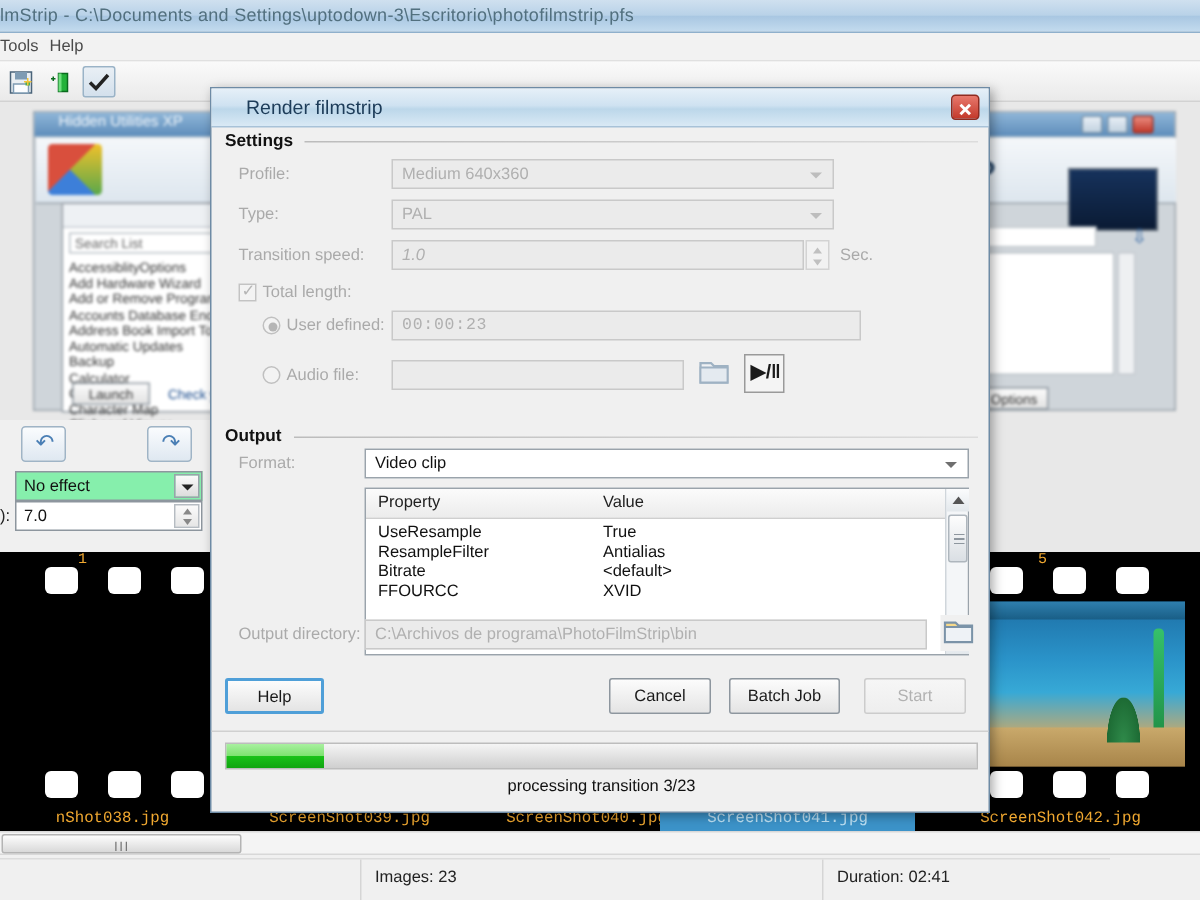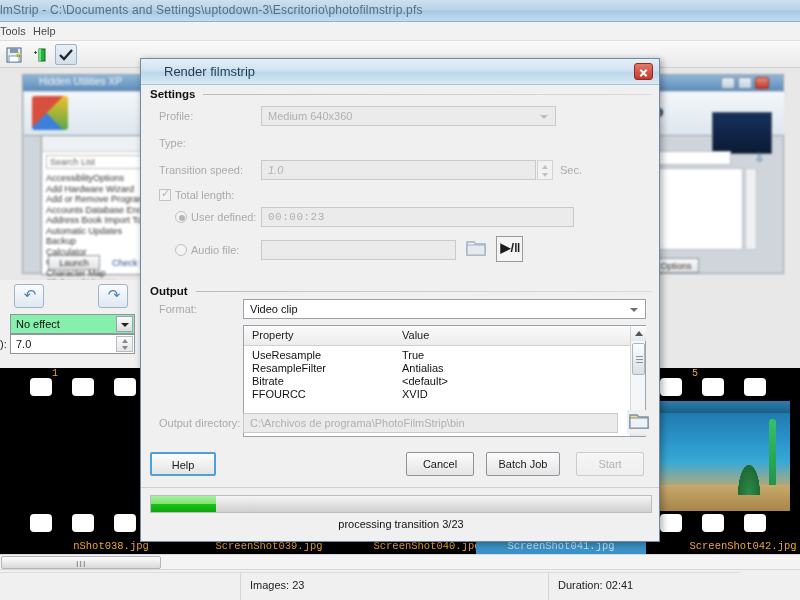--- a/index.html
+++ b/index.html
@@ -262,21 +262,21 @@
     border-radius: 3px;
   }
   .film-thumb .ft-tube2 {
     position: absolute; right: 26px; top: 26px; width: 6px; height: 66px;
     background: linear-gradient(to bottom,#e2554f,#a82f2a);
     border-radius: 3px;
   }
   .thumb-label {
     position: absolute; top: 172px; height: 14px;
     font-family: "Liberation Mono", monospace;
-    font-size: 10.5px; color: #f0a830; text-align: center; margin-left: 36px;
+    font-size: 10.5px; color: #f0a830; text-align: center;
   }
   .thumb-label.selected {
     background: #3c93c9; color: #bfe2f5;
   }
 
   #hscroll {
     position: absolute; left: 0; top: 554px; width: 800px; height: 16px;
     background: #f4f4f4; border-top: 1px solid #d8d8d8; border-bottom: 1px solid #d8d8d8;
   }
   #hscroll-thumb {
@@ -708,20 +708,24 @@
   <div class="group-label" id="settings-label">Settings</div>
   <div class="group-line" id="settings-line"></div>
 
   <div class="fld-label" id="profile-label">Profile:</div>
   <div class="combo" id="profile-combo">
     <div class="cv">Medium 640x360</div>
     <div class="carat"></div>
   </div>
 
   <div class="fld-label" id="type-label">Type:</div>
+  <div class="combo" id="type-combo">
+    <div class="cv">PAL</div>
+    <div class="carat"></div>
+  </div>
 
   <div class="fld-label" id="tspeed-label">Transition speed:</div>
   <div class="txtfield" id="tspeed-field">
     <div class="tv">1.0</div>
   </div>
   <div id="tspeed-spin">
     <div class="up"></div>
     <div class="dn"></div>
   </div>
   <div class="fld-label" id="sec-label">Sec.</div>

